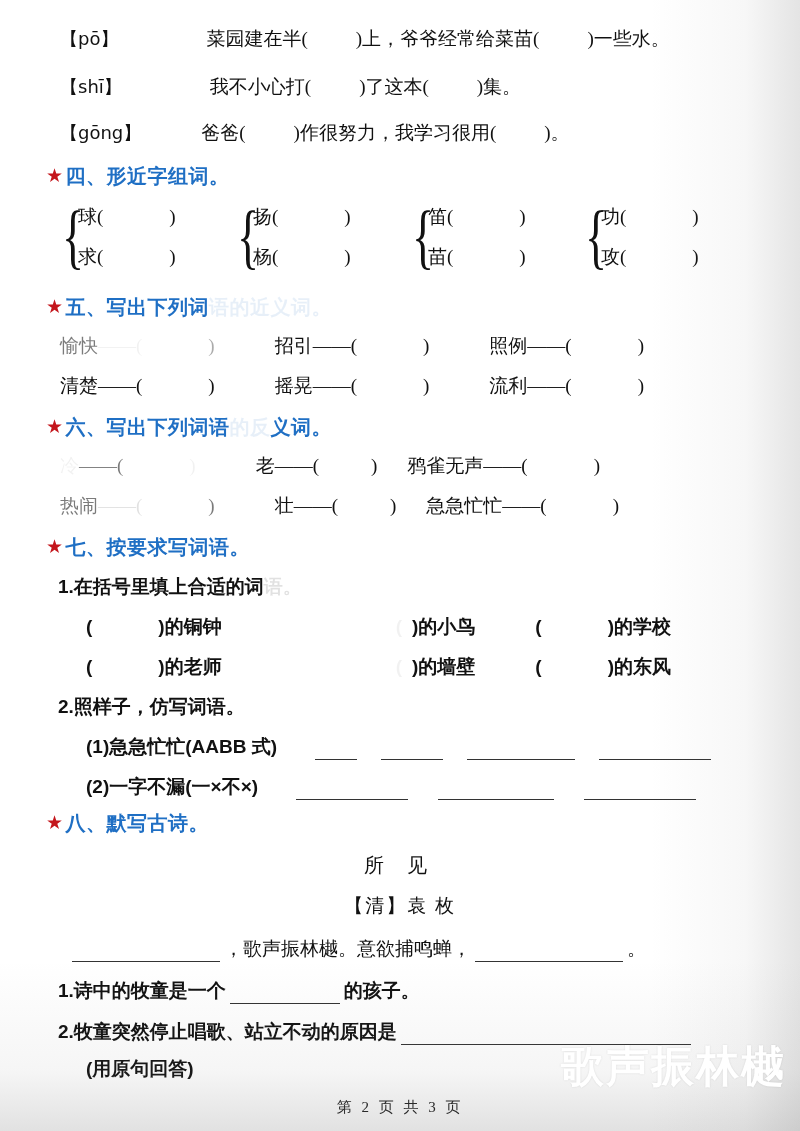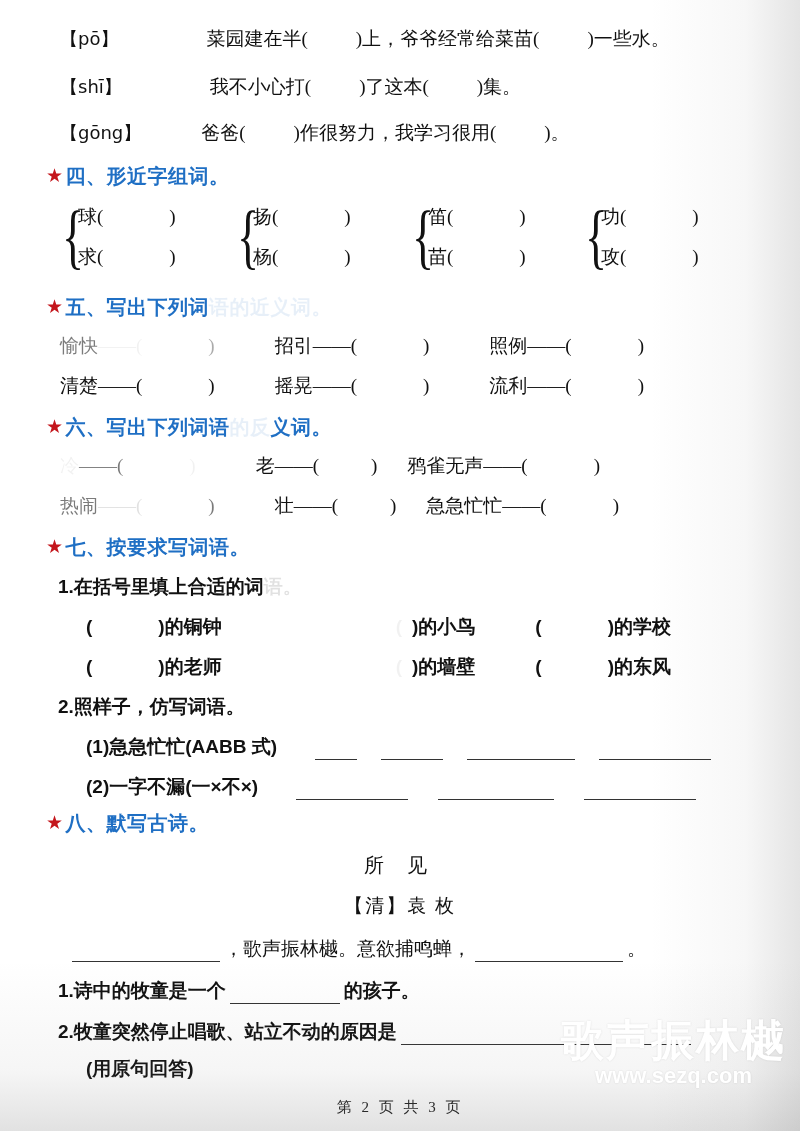--- a/index.html
+++ b/index.html
@@ -327,21 +327,20 @@
 
   <div class="row" style="left:58px; top:1019px;">
     <span class="body-b">2.牧童突然停止唱歌、站立不动的原因是</span>
     <span class="ul" style="width:290px;"></span>
   </div>
 
   <div class="row body-b" style="left:86px; top:1056px;">(用原句回答)</div>
 
   <div id="watermark">
     <div class="wm-cn">歌声振林樾</div>
-    <div class="wm-url">www.sezq.com</div>
   </div>
 
   <div id="footer">
     <span>第 2 页 共 3 页</span>
   </div>
 
   <div id="scan-shade"></div>
 </div>
 
 </body></html>

